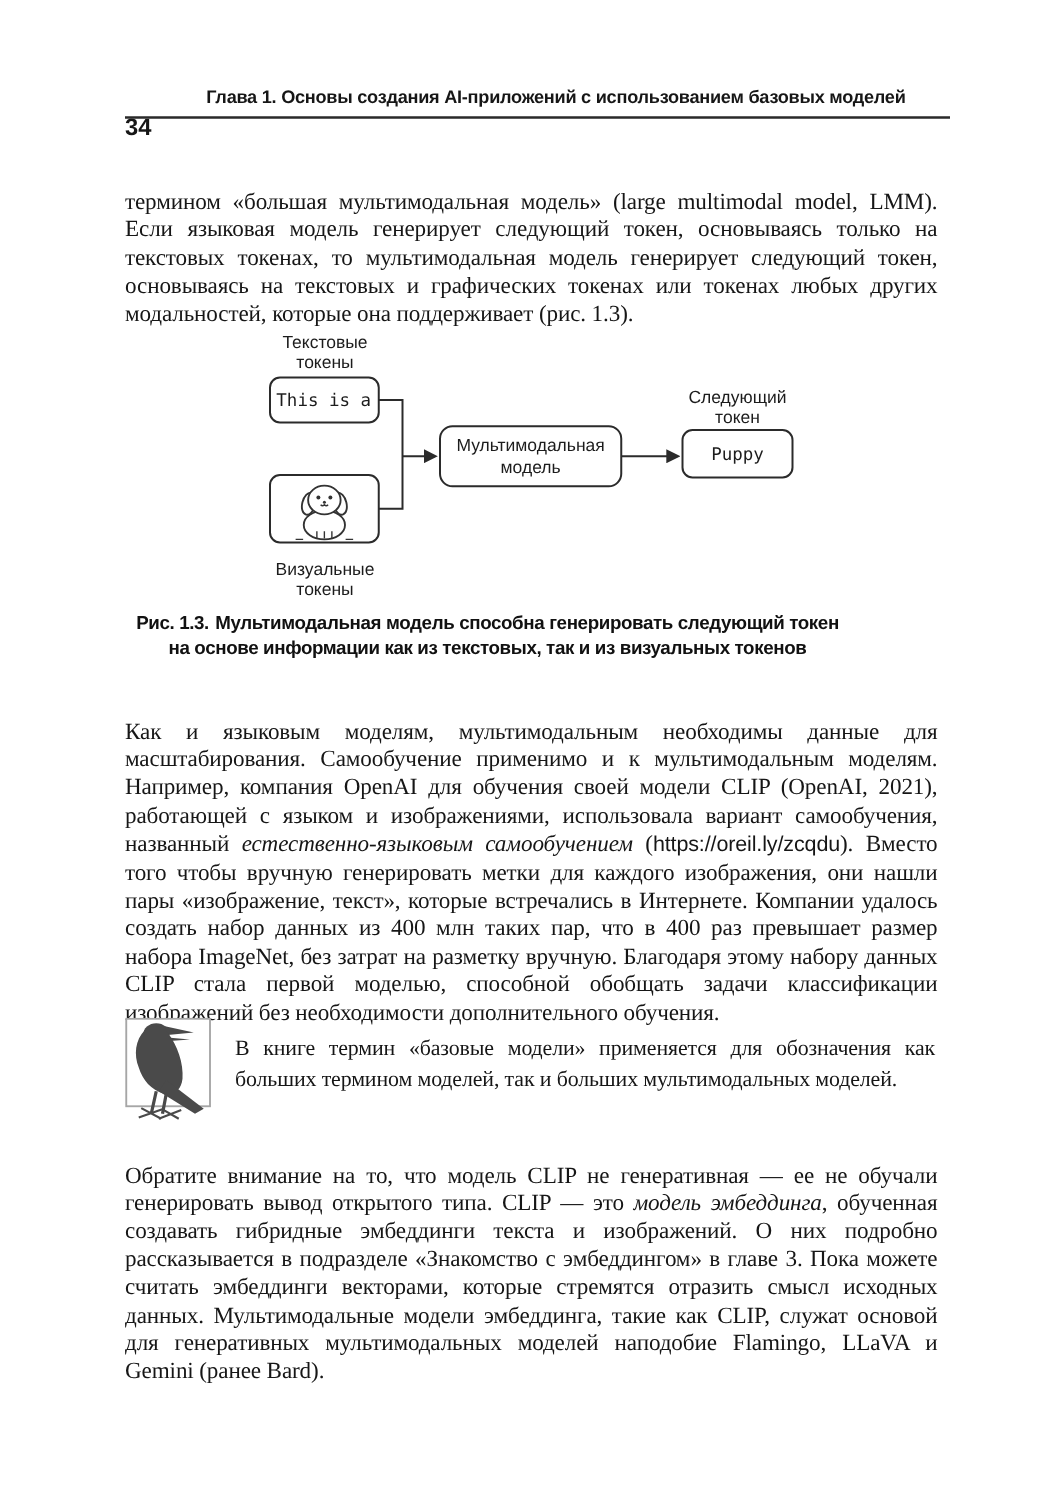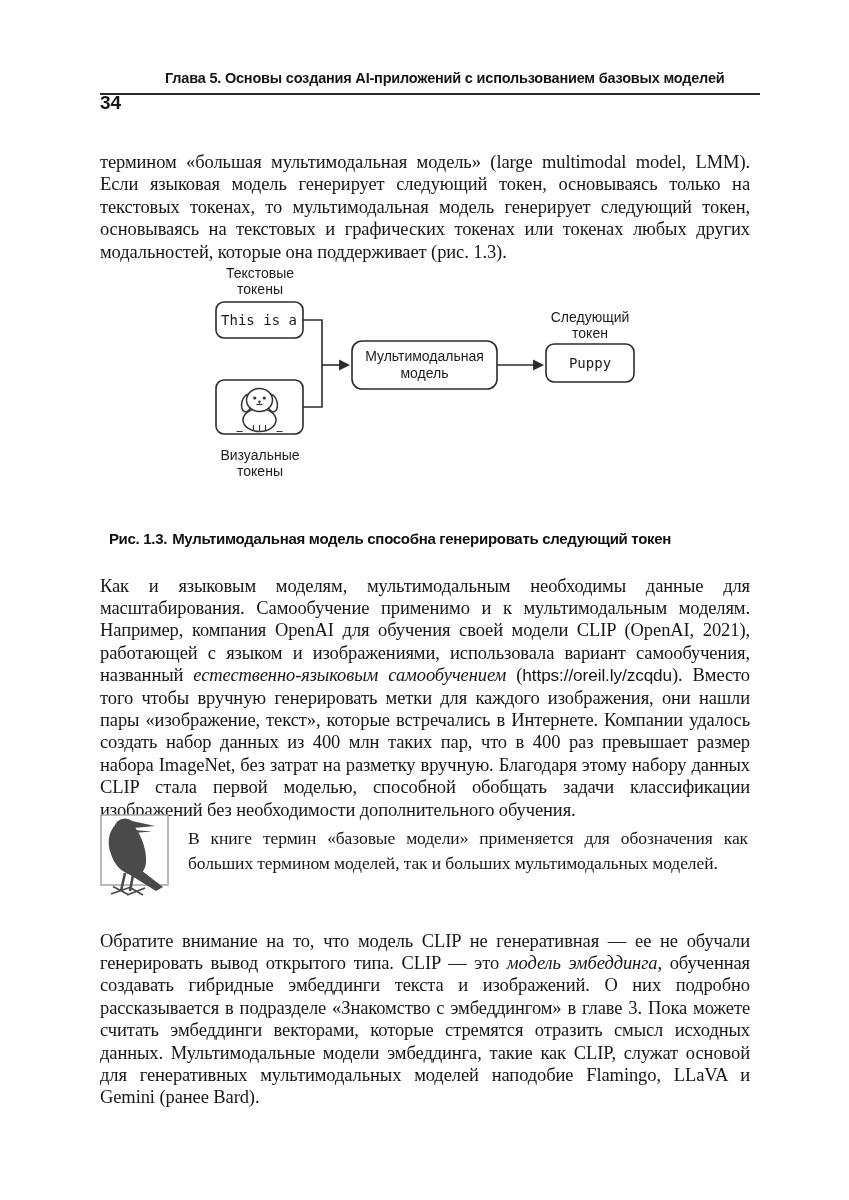--- a/index.html
+++ b/index.html
@@ -38,36 +38,36 @@
   }
   .fig-mono{
     font-family:"DejaVu Sans Mono", monospace;font-size:14px;fill:#1c1c1c;
   }
   .fig-box{fill:#ffffff;stroke:#2b2b2b;stroke-width:1.6;}
   .fig-line{stroke:#2b2b2b;stroke-width:1.6;fill:none;}
   
   .caption{
     position:absolute;left:100px;top:489px;width:580px;text-align:center;
     font-family:"Liberation Sans", sans-serif;font-size:15px;line-height:20px;
-    font-weight:700;letter-spacing:-0.3px;color:#111;margin-top:40px;
+    font-weight:700;letter-spacing:-0.3px;color:#111;
   }
   .cap-line{white-space:nowrap;}
   .cap-label{margin-right:5px;}
   
   .note-icon{position:absolute;left:100px;top:814px;}
   .note-text{
     position:absolute;left:188px;top:826px;width:560px;
     font-size:17.5px;line-height:25px;text-align:justify;letter-spacing:-0.1px;
   }
 </style>
 </head>
 <body>
 
 <div class="pagenum">34</div>
-<div class="chaptitle">Глава 5. Основы создания AI-приложений с использованием базовых моделей</div>
+<div class="chaptitle">Глава 1. Основы создания AI-приложений с использованием базовых моделей</div>
 <div class="headrule"></div>
 
 <p class="body-text" id="p1"><span>термином «большая мультимодальная модель» (large multimodal model, LMM). Если языковая модель генерирует следующий токен, основываясь только на текстовых токенах, то мультимодальная модель генерирует следующий токен, основываясь на текстовых и графических токенах или токенах любых других модальностей, которые она поддерживает (рис. 1.3).</span></p>
 
 <svg class="figure-svg" width="650" height="226" viewBox="0 0 650 226">
   <defs>
     <marker id="arrow" viewBox="0 0 10 10" refX="8" refY="5" markerWidth="7" markerHeight="7" orient="auto">
       <path d="M0,0 L10,5 L0,10 Z" fill="#2b2b2b"></path>
     </marker>
   </defs>
@@ -107,20 +107,21 @@
   <text class="fig-label" x="324.5" y="120" text-anchor="middle">модель</text>
 
   <rect class="fig-box" x="446" y="86" width="88" height="38" rx="8"></rect>
   <text class="fig-mono" x="490" y="110" text-anchor="middle">Puppy</text>
 </svg>
 
 <div class="caption">
   <div class="cap-line">
     <span class="cap-label">Рис. 1.3.</span><span>Мультимодальная модель способна генерировать следующий токен</span>
   </div>
+  <div class="cap-line">на основе информации как из текстовых, так и из визуальных токенов</div>
 </div>
 
 <p class="body-text" id="p2"><span>Как и языковым моделям, мультимодальным необходимы данные для масштабирования. Самообучение применимо и к мультимодальным моделям. Например, компания OpenAI для обучения своей модели CLIP (OpenAI, 2021), работающей с языком и изображениями, использовала вариант самообучения, названный </span><span class="seg-italic">естественно-языковым самообучением</span><span> (</span><span class="seg-link">https://oreil.ly/zcqdu</span><span>). Вместо того чтобы вручную генерировать метки для каждого изображения, они нашли пары «изображение, текст», которые встречались в Интернете. Компании удалось создать набор данных из 400 млн таких пар, что в 400 раз превышает размер набора ImageNet, без затрат на разметку вручную. Благодаря этому набору данных CLIP стала первой моделью, способной обобщать задачи классификации изображений без необходимости дополнительного обучения.</span></p>
 
 <svg class="note-icon" width="70" height="86" viewBox="0 0 70 86">
   <rect x="1" y="1" width="67" height="70" fill="#ffffff" stroke="#a6a6a6" stroke-width="1.5"></rect>
   <g fill="#4a4a4a">
     <ellipse cx="25" cy="14" rx="10.5" ry="9.5"></ellipse>
     <polygon points="32,7 55,12 34,14"></polygon>
     <polygon points="34,16 52,17.5 33,19"></polygon>

